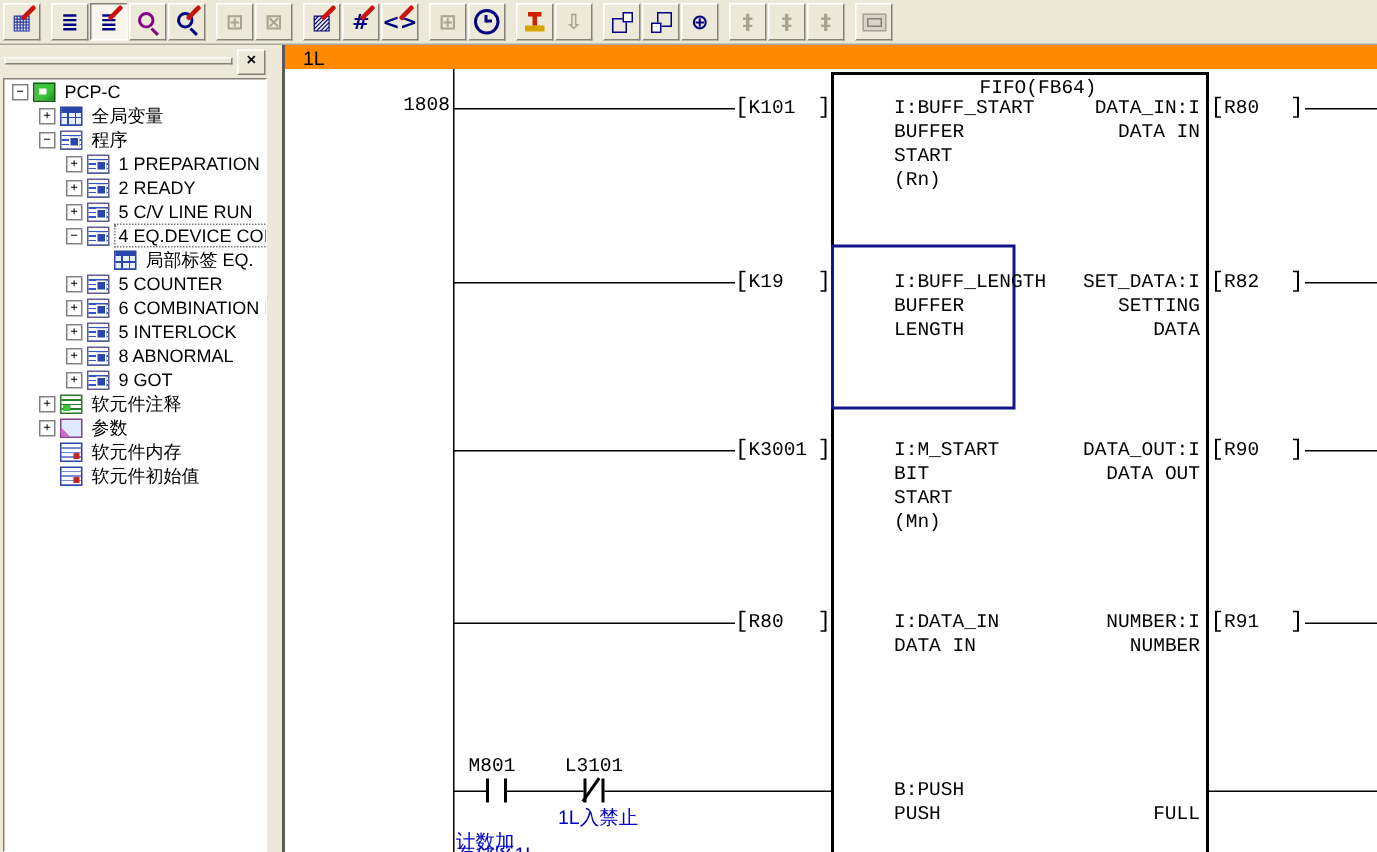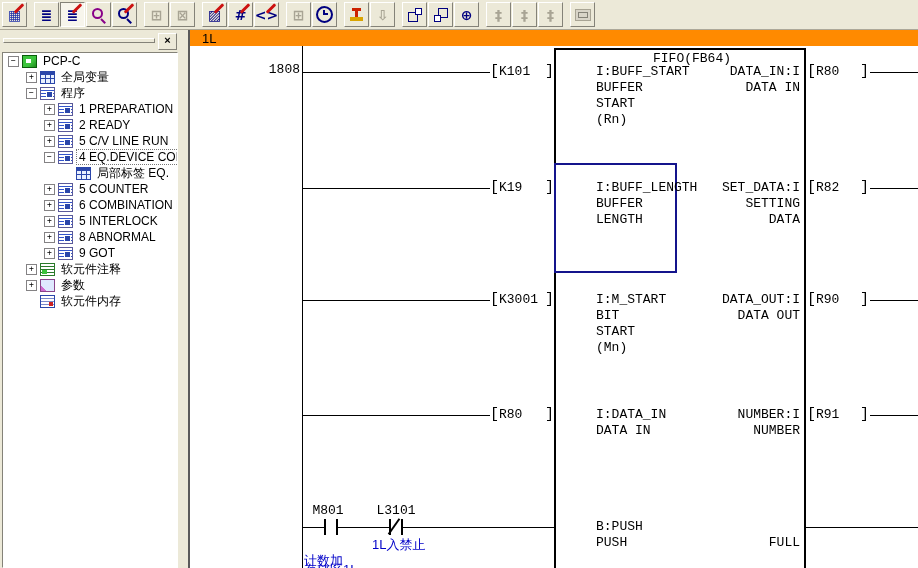--- a/index.html
+++ b/index.html
@@ -249,20 +249,25 @@
         <div class="trow" style="padding-left: 23px;">
           <div class="texp">+</div>
           <div class="ticon t-param"></div>
           <span class="tlabel">参数</span>
         </div>
         <div class="trow" style="padding-left: 23px;">
           <div class="tspc"></div>
           <div class="ticon t-memory"></div>
           <span class="tlabel">软元件内存</span>
         </div>
+        <div class="trow" style="padding-left: 23px;">
+          <div class="tspc"></div>
+          <div class="ticon t-memory"></div>
+          <span class="tlabel">软元件初始值</span>
+        </div>
       </div>
   </div>
 
   <div id="ladder">
     <div id="lbar" style="background: rgb(255, 138, 0);"></div>
     <div id="ltab">1L</div>
 
     <div class="lv" style="left:112px;top:16px;height:522px;"></div>
     <div class="fbedge" style="left:364px;"></div>
     <div class="fbedge" style="left:614px;"></div>

